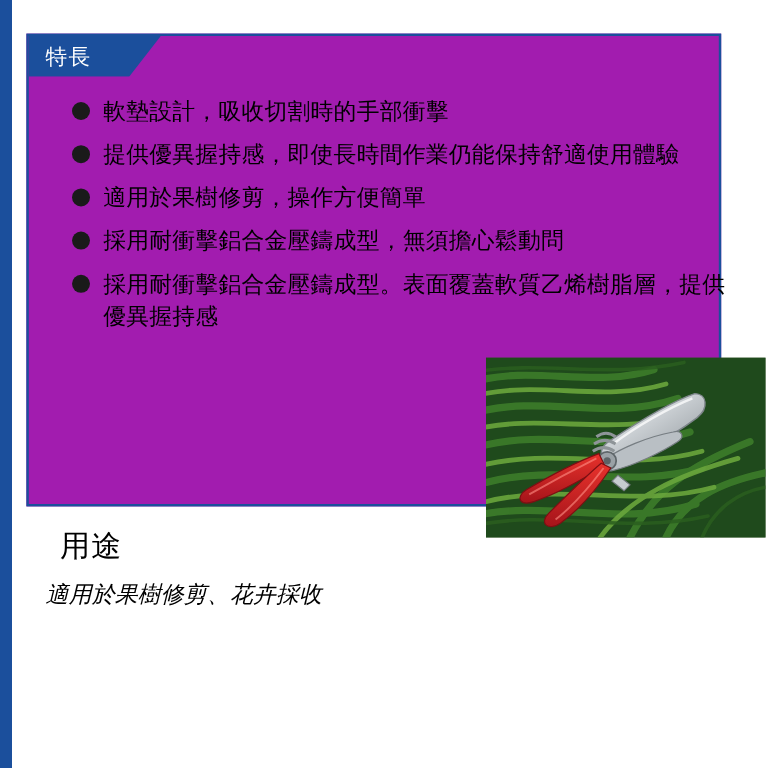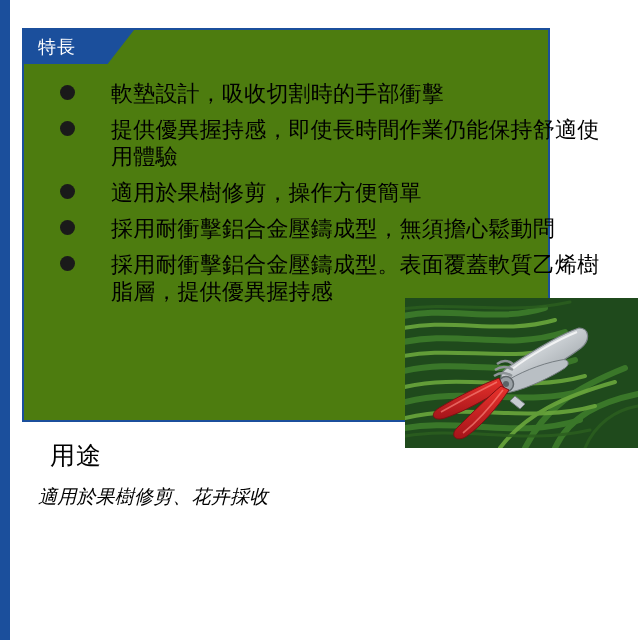--- a/index.html
+++ b/index.html
@@ -26,25 +26,25 @@
     top: 0px;
     width: 10px;
     height: 640px;
     background: #1b4f9c;
   }
   
   .feature-panel {
     position: absolute;
     left: 22px;
     top: 28px;
-    width: 528px;
+    width: 579px;
     height: 394px;
     border: 2px solid #1b4f9c;
     box-sizing: border-box;
-    background: #4d7c0f;
+    background: #a21caf;
   }
   
   .panel-header {
     position: absolute;
     left: 0px;
     top: 0px;
     width: 110px;
     height: 34px;
     background: #1b4f9c;
     clip-path: polygon(0 0, 100% 0, 76% 100%, 0 100%);
@@ -74,25 +74,24 @@
   .bullet-dot {
     flex: 0 0 auto;
     width: 15px;
     height: 15px;
     border-radius: 50%;
     background: #1a1a1a;
     margin-top: 5px;
     margin-right: 11px;
   }
   .bullet-text {
-    font-size: 22px;
+    font-size: 19px;
     line-height: 27px;
     color: #000000;
     letter-spacing: 0.2px;
-    margin-left: 25px;
   }
   
   .photo {
     position: absolute;
     left: 381px;
     top: 268px;
     width: 233px;
     height: 150px;
     overflow: hidden;
     background: #2d5224;

